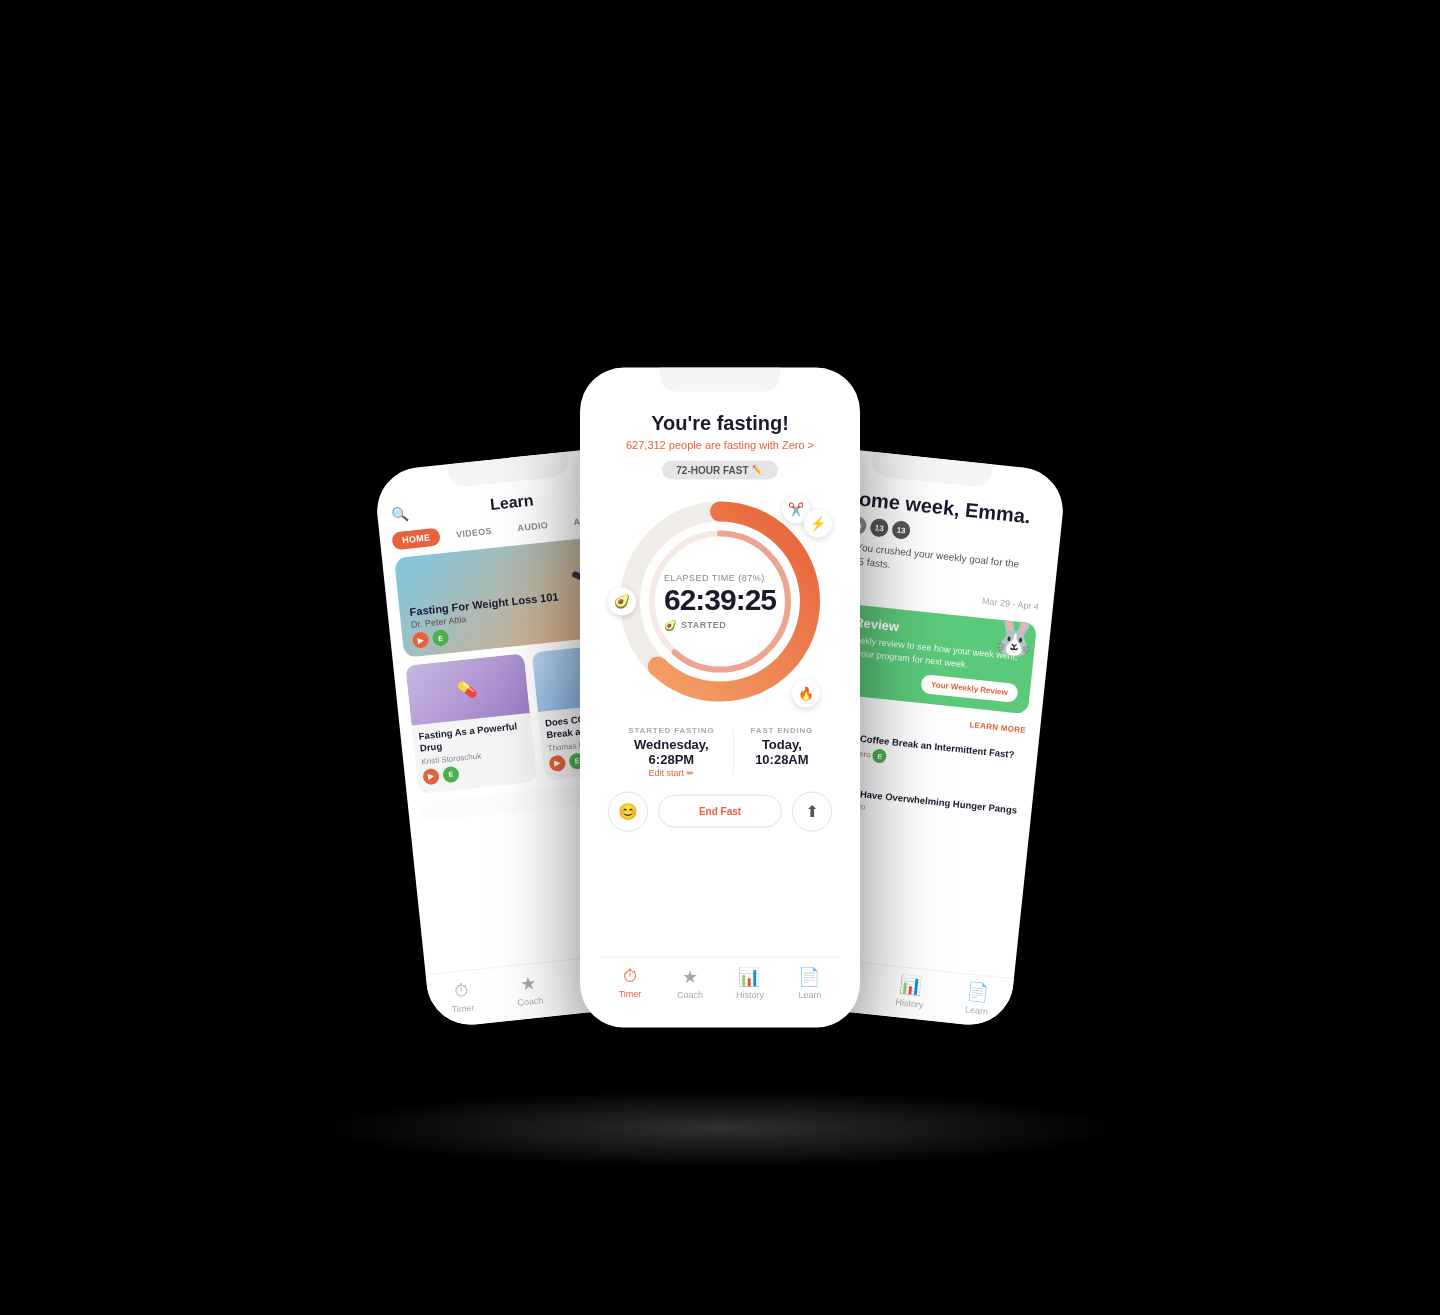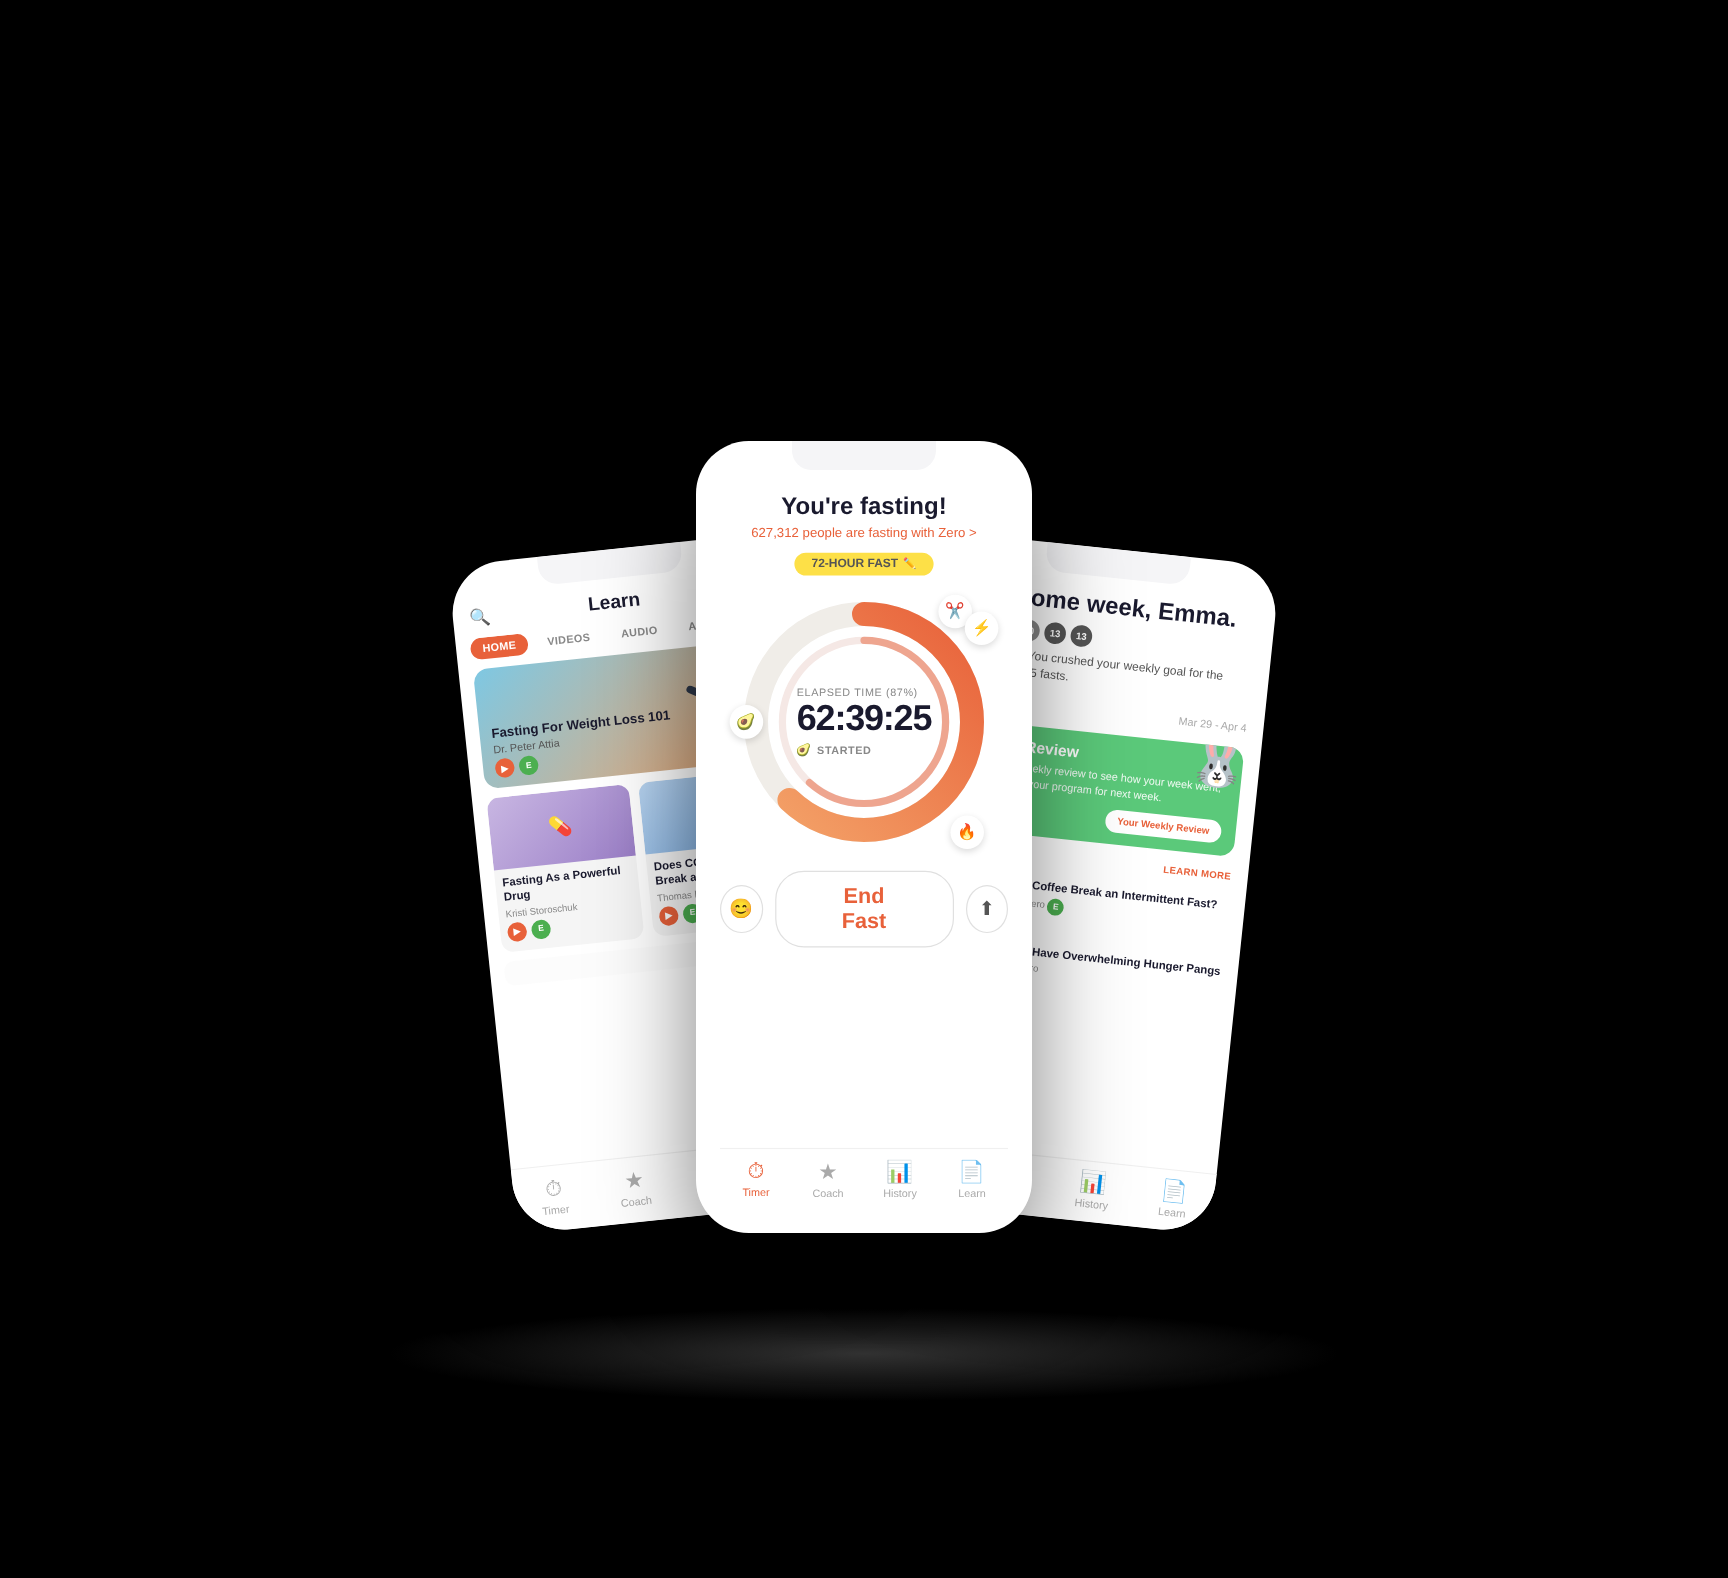--- a/index.html
+++ b/index.html
@@ -111,21 +111,21 @@
     }
     .timer-subheading {
       font-size: 11px;
       color: #e8613a;
       text-align: left;
       margin-top: 4px;
       font-weight: 500;
     }
     .fast-badge {
       margin-top: 10px;
-      background: #fde047;
+      background: #e5e5e5;
       border-radius: 20px;
       padding: 4px 14px;
       font-size: 10px;
       font-weight: 600;
       color: #555;
       display: flex;
       align-items: center;
       gap: 4px;
     }
     .fast-badge .edit-icon { font-size: 9px; }
@@ -244,21 +244,21 @@
       justify-content: center;
       font-size: 16px;
       cursor: pointer;
       color: #555;
     }
     .end-fast-btn {
       background: #fff;
       border: 1.5px solid #e0e0e0;
       border-radius: 24px;
       padding: 10px 40px;
-      font-size: 18px;
+      font-size: 10px;
       font-weight: 700;
       color: #e8613a;
       cursor: pointer;
     }
 
     
     .bottom-nav {
       display: flex;
       justify-content: space-around;
       align-items: center;
@@ -720,20 +720,32 @@
         <div class="timer-inner">
           <div class="timer-elapsed-label">Elapsed time (87%)</div>
           <div class="timer-time">62:39:25</div>
           <div class="timer-ketosis">
             <span class="ketosis-icon">🥑</span>
             <span>STARTED</span>
           </div>
         </div>
       </div>
 
+      <div class="fast-times">
+        <div class="fast-time-col">
+          <div class="fast-time-label">STARTED FASTING</div>
+          <div class="fast-time-value">Wednesday, 6:28PM</div>
+          <div class="fast-time-sub">Edit start ✏</div>
+        </div>
+        <div class="divider-v"></div>
+        <div class="fast-time-col">
+          <div class="fast-time-label">FAST ENDING</div>
+          <div class="fast-time-value">Today, 10:28AM</div>
+        </div>
+      </div>
 
       <div class="end-fast-row">
         <div class="icon-btn-round">😊</div>
         <button class="end-fast-btn">End Fast</button>
         <div class="icon-btn-round">⬆</div>
       </div>
 
       <div class="bottom-nav">
         <div class="nav-item">
           <span style="font-size:18px;color:#e8613a">⏱</span>

